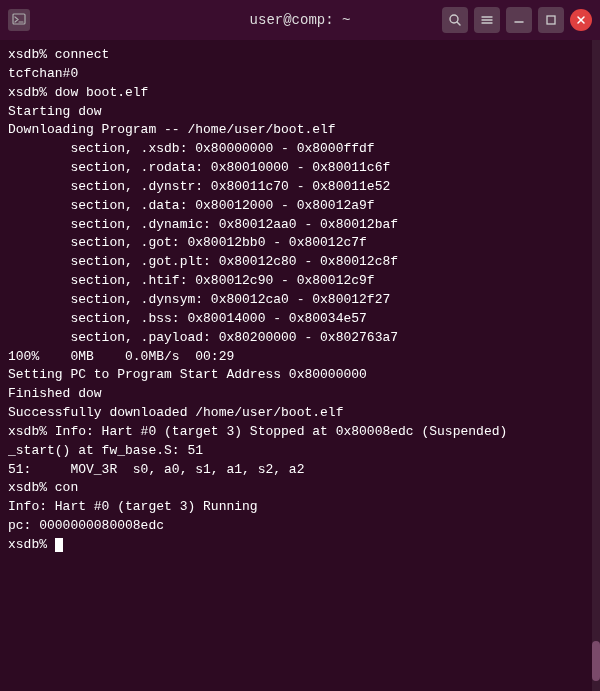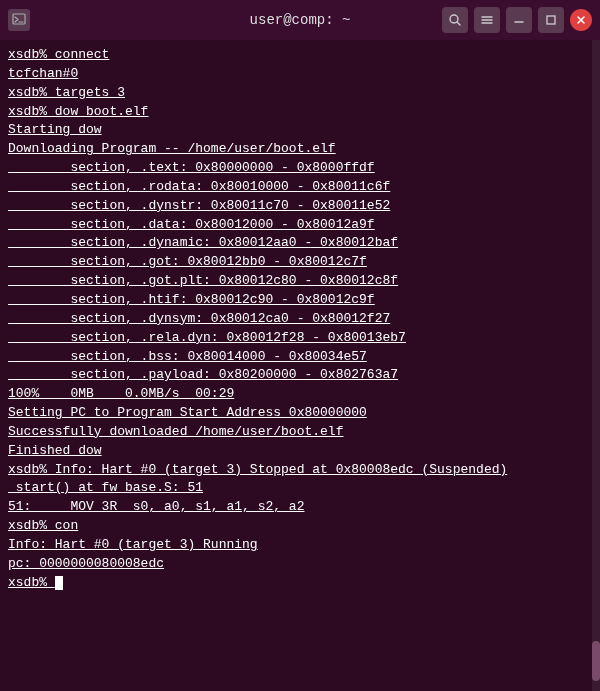--- a/index.html
+++ b/index.html
@@ -82,21 +82,20 @@
     .title-btn.minimize-btn, .title-btn.maximize-btn {
       background: #5a3a50;
     }
 
     .terminal-body {
       background: #2d0a22;
       padding: 6px 8px;
       height: calc(691px - 40px);
       overflow: hidden;
       line-height: 1.45;
-      text-decoration: underline;
     }
 
     .terminal-line {
       white-space: pre;
       font-family: 'Courier New', Courier, monospace;
       font-size: 13px;
       color: #ffffff;
     }
 
     .scrollbar {
@@ -171,40 +170,38 @@
         <line x1="2" y1="2" x2="8" y2="8" stroke="white" stroke-width="1.5" stroke-linecap="round"></line>
         <line x1="8" y1="2" x2="2" y2="8" stroke="white" stroke-width="1.5" stroke-linecap="round"></line>
       </svg>
     </button>
   </div>
 </div>
 
 <div class="terminal-body" id="terminal-lines">
 <div class="terminal-line">xsdb% connect</div>
     <div class="terminal-line">tcfchan#0</div>
-    <div class="terminal-line">xsdb% targets 3</div>
     <div class="terminal-line">xsdb% dow boot.elf</div>
     <div class="terminal-line">Starting dow</div>
     <div class="terminal-line">Downloading Program -- /home/user/boot.elf</div>
-    <div class="terminal-line">        section, .text: 0x80000000 - 0x8000ffdf</div>
+    <div class="terminal-line">        section, .xsdb: 0x80000000 - 0x8000ffdf</div>
     <div class="terminal-line">        section, .rodata: 0x80010000 - 0x80011c6f</div>
     <div class="terminal-line">        section, .dynstr: 0x80011c70 - 0x80011e52</div>
     <div class="terminal-line">        section, .data: 0x80012000 - 0x80012a9f</div>
     <div class="terminal-line">        section, .dynamic: 0x80012aa0 - 0x80012baf</div>
     <div class="terminal-line">        section, .got: 0x80012bb0 - 0x80012c7f</div>
     <div class="terminal-line">        section, .got.plt: 0x80012c80 - 0x80012c8f</div>
     <div class="terminal-line">        section, .htif: 0x80012c90 - 0x80012c9f</div>
     <div class="terminal-line">        section, .dynsym: 0x80012ca0 - 0x80012f27</div>
-    <div class="terminal-line">        section, .rela.dyn: 0x80012f28 - 0x80013eb7</div>
     <div class="terminal-line">        section, .bss: 0x80014000 - 0x80034e57</div>
     <div class="terminal-line">        section, .payload: 0x80200000 - 0x802763a7</div>
     <div class="terminal-line">100%    0MB    0.0MB/s  00:29</div>
     <div class="terminal-line">Setting PC to Program Start Address 0x80000000</div>
+    <div class="terminal-line">Finished dow</div>
     <div class="terminal-line">Successfully downloaded /home/user/boot.elf</div>
-    <div class="terminal-line">Finished dow</div>
     <div class="terminal-line">xsdb% Info: Hart #0 (target 3) Stopped at 0x80008edc (Suspended)</div>
     <div class="terminal-line">_start() at fw_base.S: 51</div>
     <div class="terminal-line">51:     MOV_3R  s0, a0, s1, a1, s2, a2</div>
     <div class="terminal-line">xsdb% con</div>
     <div class="terminal-line">Info: Hart #0 (target 3) Running</div>
     <div class="terminal-line">pc: 0000000080008edc</div>
     <div class="terminal-line"></div>
     <div class="terminal-line">xsdb% <span class="cursor"></span></div>
   </div>
 

